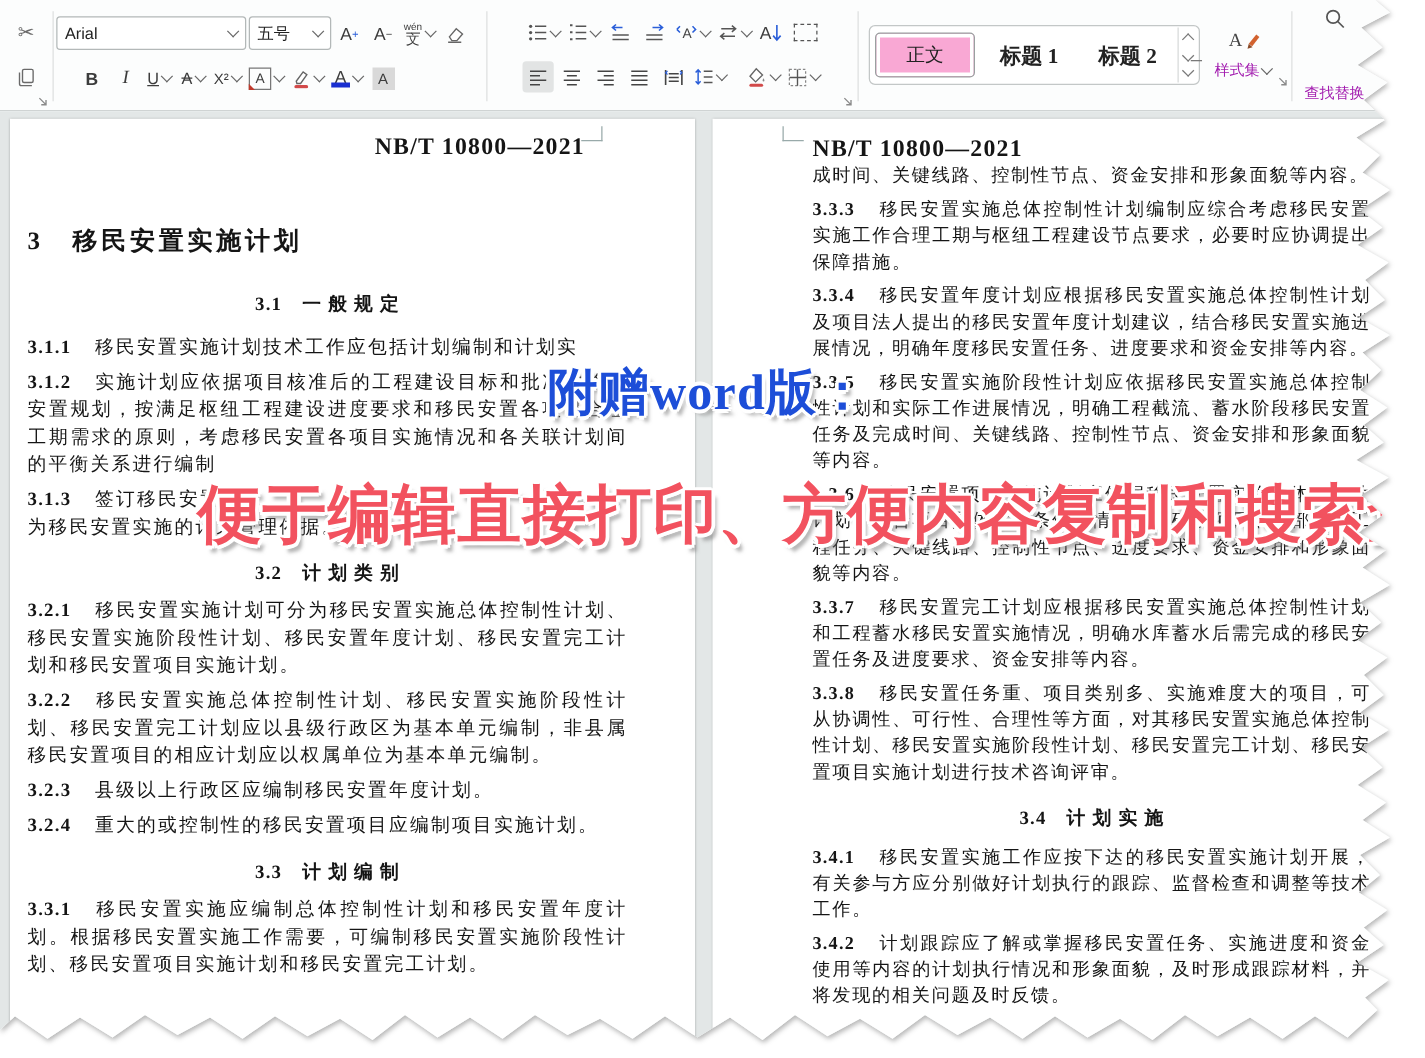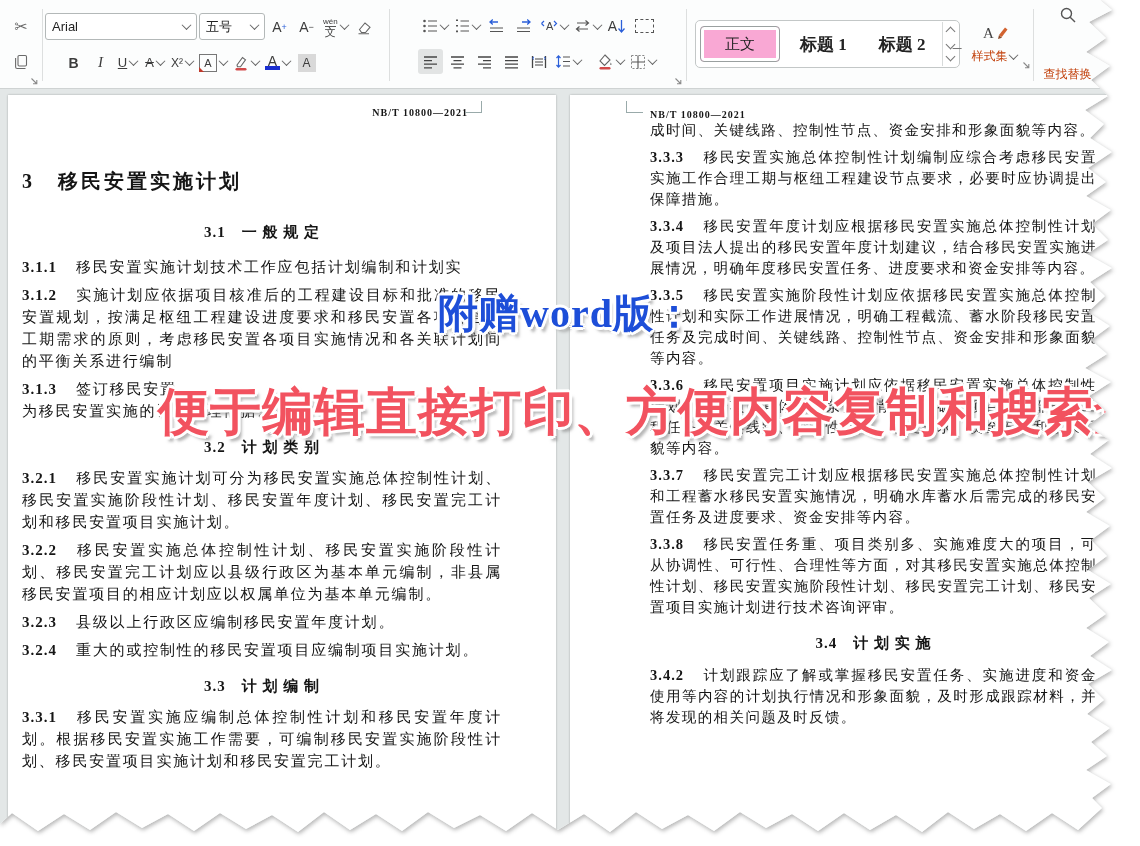--- a/index.html
+++ b/index.html
@@ -37,33 +37,33 @@
   .sg-item{display:flex;align-items:center;height:34px;padding:0 16px;font-family:"Liberation Serif",serif;font-size:15px;color:#222;border-radius:4px;}
   .sg-item.selected{border:1px solid #9aa0a0;background:#f9a8d4;padding:0 24px;margin-right:4px;box-shadow:0 0 0 3px #fff inset;}
   .sg-item.hstyle{font-weight:bold;font-size:17px;}
   .g-arrows{width:16px;height:44px;border-left:1px solid #d7dada;display:flex;flex-direction:column;align-items:center;justify-content:space-evenly;}
   .cv{width:6px;height:6px;border-right:1.2px solid #777;border-bottom:1.2px solid #777;}
   .cv.up{transform:rotate(-135deg);}
   .cv.dn{transform:rotate(45deg);}
   .cv.more{transform:rotate(45deg);position:relative;}
   .cv.more:after{content:"";position:absolute;left:-1px;top:-4px;width:9px;height:1.2px;background:#777;transform:rotate(-45deg);transform-origin:left top;}
   .stack-btn{display:flex;flex-direction:column;align-items:center;justify-content:space-between;padding:6px 6px 5px;gap:3px;position:relative;}
-  .stack-btn .lbl{font-size:12px;color:#c2410c;display:flex;align-items:center;}
+  .stack-btn .lbl{font-size:12px;color:#a21caf;display:flex;align-items:center;}
   .ss-icon{position:relative;width:22px;height:20px;font-size:15px;color:#444;font-family:"Liberation Serif",serif;}
   
   .doc{position:absolute;top:89px;left:0;right:0;bottom:0;background:#e3e7e7;}
   .page{position:absolute;top:6px;bottom:0;background:#fff;box-shadow:0 0 2px rgba(0,0,0,.28);}
   .page.left{left:8px;width:548px;}
   .page.right{left:570px;width:570px;}
   .cropmark{position:absolute;width:16px;height:11px;}
   .cm-l{left:457px;top:6px;border-right:1px solid #9aa;border-bottom:1px solid #9aa;}
   .cm-r{left:56px;top:6px;border-left:1px solid #9aa;border-bottom:1px solid #9aa;}
   .lp-content{padding:12px 0 0 14px;width:480px;font-family:"Liberation Serif",serif;color:#151515;}
   .rp-content{padding:14px 0 0 80px;width:447px;font-family:"Liberation Serif",serif;color:#151515;}
-  .doc-header{font-weight:bold;font-size:10px;letter-spacing:1px;}
+  .doc-header{font-weight:bold;font-size:19px;letter-spacing:1px;}
   .lp-content .doc-header{text-align:right;padding-right:34px;}
   .chapter{margin-top:50px;font-size:20px;font-weight:700;letter-spacing:3px;}
   .sec-title{text-align:center;font-weight:700;font-size:15px;margin:16px 0 10px;letter-spacing:1px;}
   .sec-title.first{margin:28px 0 12px;}
   .para{margin:0 0 6px;font-size:15px;line-height:22px;letter-spacing:1.8px;text-align:justify;}
   .para.prewrap{white-space:pre-wrap;}
   .lp-content .para-lead{margin-top:14px;}
   .pnum{font-weight:700;margin-right:19px;letter-spacing:1px;}
   .rp-content .para{font-size:14.5px;line-height:21px;letter-spacing:1.4px;margin-bottom:6px;}
   .rp-content .para-lead{}
@@ -370,20 +370,21 @@
       <div class="rp-content">
         <div class="doc-header">NB/T 10800—2021</div>
         <p class="para para-lead"><span>成时间、关键线路、控制性节点、资金安排和形象面貌等内容。</span></p>
         <p class="para"><span class="pnum">3.3.3</span><span>移民安置实施总体控制性计划编制应综合考虑移民安置实施工作合理工期与枢纽工程建设节点要求，必要时应协调提出保障措施。</span></p>
         <p class="para"><span class="pnum">3.3.4</span><span>移民安置年度计划应根据移民安置实施总体控制性计划及项目法人提出的移民安置年度计划建议，结合移民安置实施进展情况，明确年度移民安置任务、进度要求和资金安排等内容。</span></p>
         <p class="para"><span class="pnum">3.3.5</span><span>移民安置实施阶段性计划应依据移民安置实施总体控制性计划和实际工作进展情况，明确工程截流、蓄水阶段移民安置任务及完成时间、关键线路、控制性节点、资金安排和形象面貌等内容。</span></p>
         <p class="para"><span class="pnum">3.3.6</span><span>移民安置项目实施计划应依据移民安置实施总体控制性计划，结合项目具体实施条件和情况，明确该项目的分部分项工程任务、关键线路、控制性节点、进度要求、资金安排和形象面貌等内容。</span></p>
         <p class="para"><span class="pnum">3.3.7</span><span>移民安置完工计划应根据移民安置实施总体控制性计划和工程蓄水移民安置实施情况，明确水库蓄水后需完成的移民安置任务及进度要求、资金安排等内容。</span></p>
         <p class="para"><span class="pnum">3.3.8</span><span>移民安置任务重、项目类别多、实施难度大的项目，可从协调性、可行性、合理性等方面，对其移民安置实施总体控制性计划、移民安置实施阶段性计划、移民安置完工计划、移民安置项目实施计划进行技术咨询评审。</span></p>
         <div class="sec-title">3.4　计 划 实 施</div>
+        <p class="para"><span class="pnum">3.4.1</span><span>移民安置实施工作应按下达的移民安置实施计划开展，有关参与方应分别做好计划执行的跟踪、监督检查和调整等技术工作。</span></p>
         <p class="para"><span class="pnum">3.4.2</span><span>计划跟踪应了解或掌握移民安置任务、实施进度和资金使用等内容的计划执行情况和形象面貌，及时形成跟踪材料，并将发现的相关问题及时反馈。</span></p>
       </div>
     </div>
 
   </div>
 
   <div class="wm wm1" style="color: #1d4ed8;">附赠word版：</div>
   <div class="wm wm2" style="color: rgb(242, 82, 95);">便于编辑直接打印、方便内容复制和搜索查询</div>
 
 </div>

